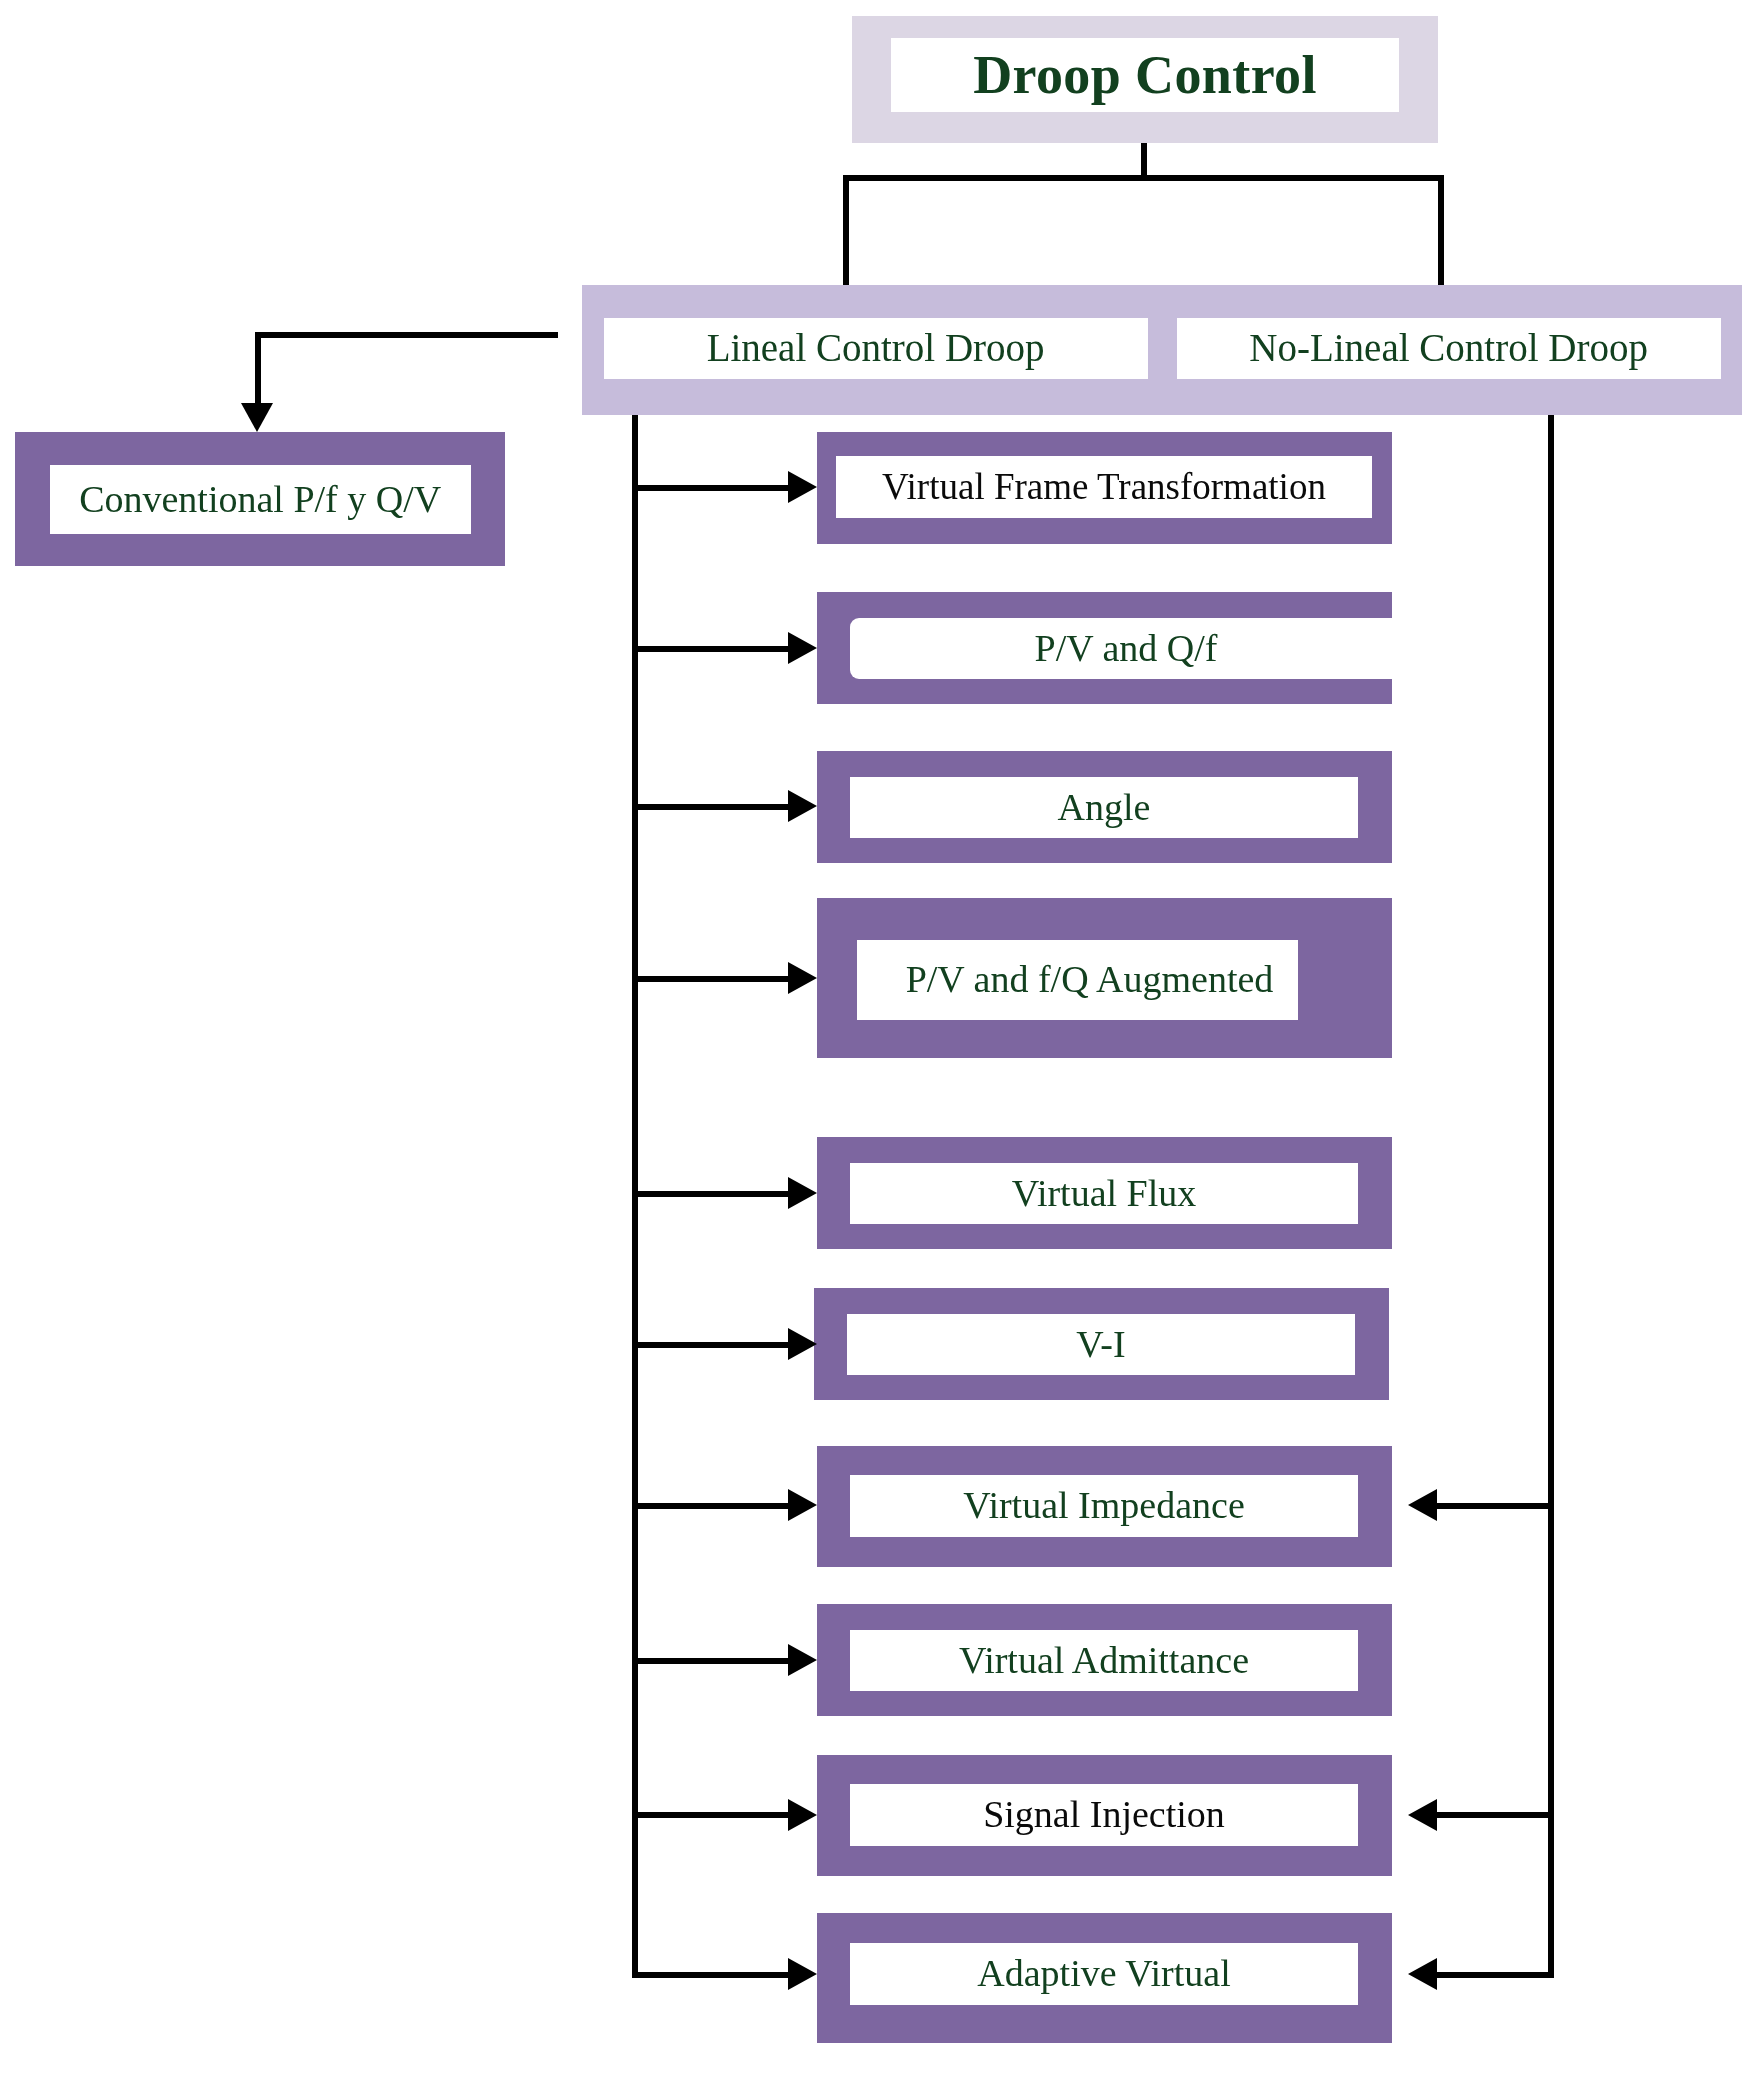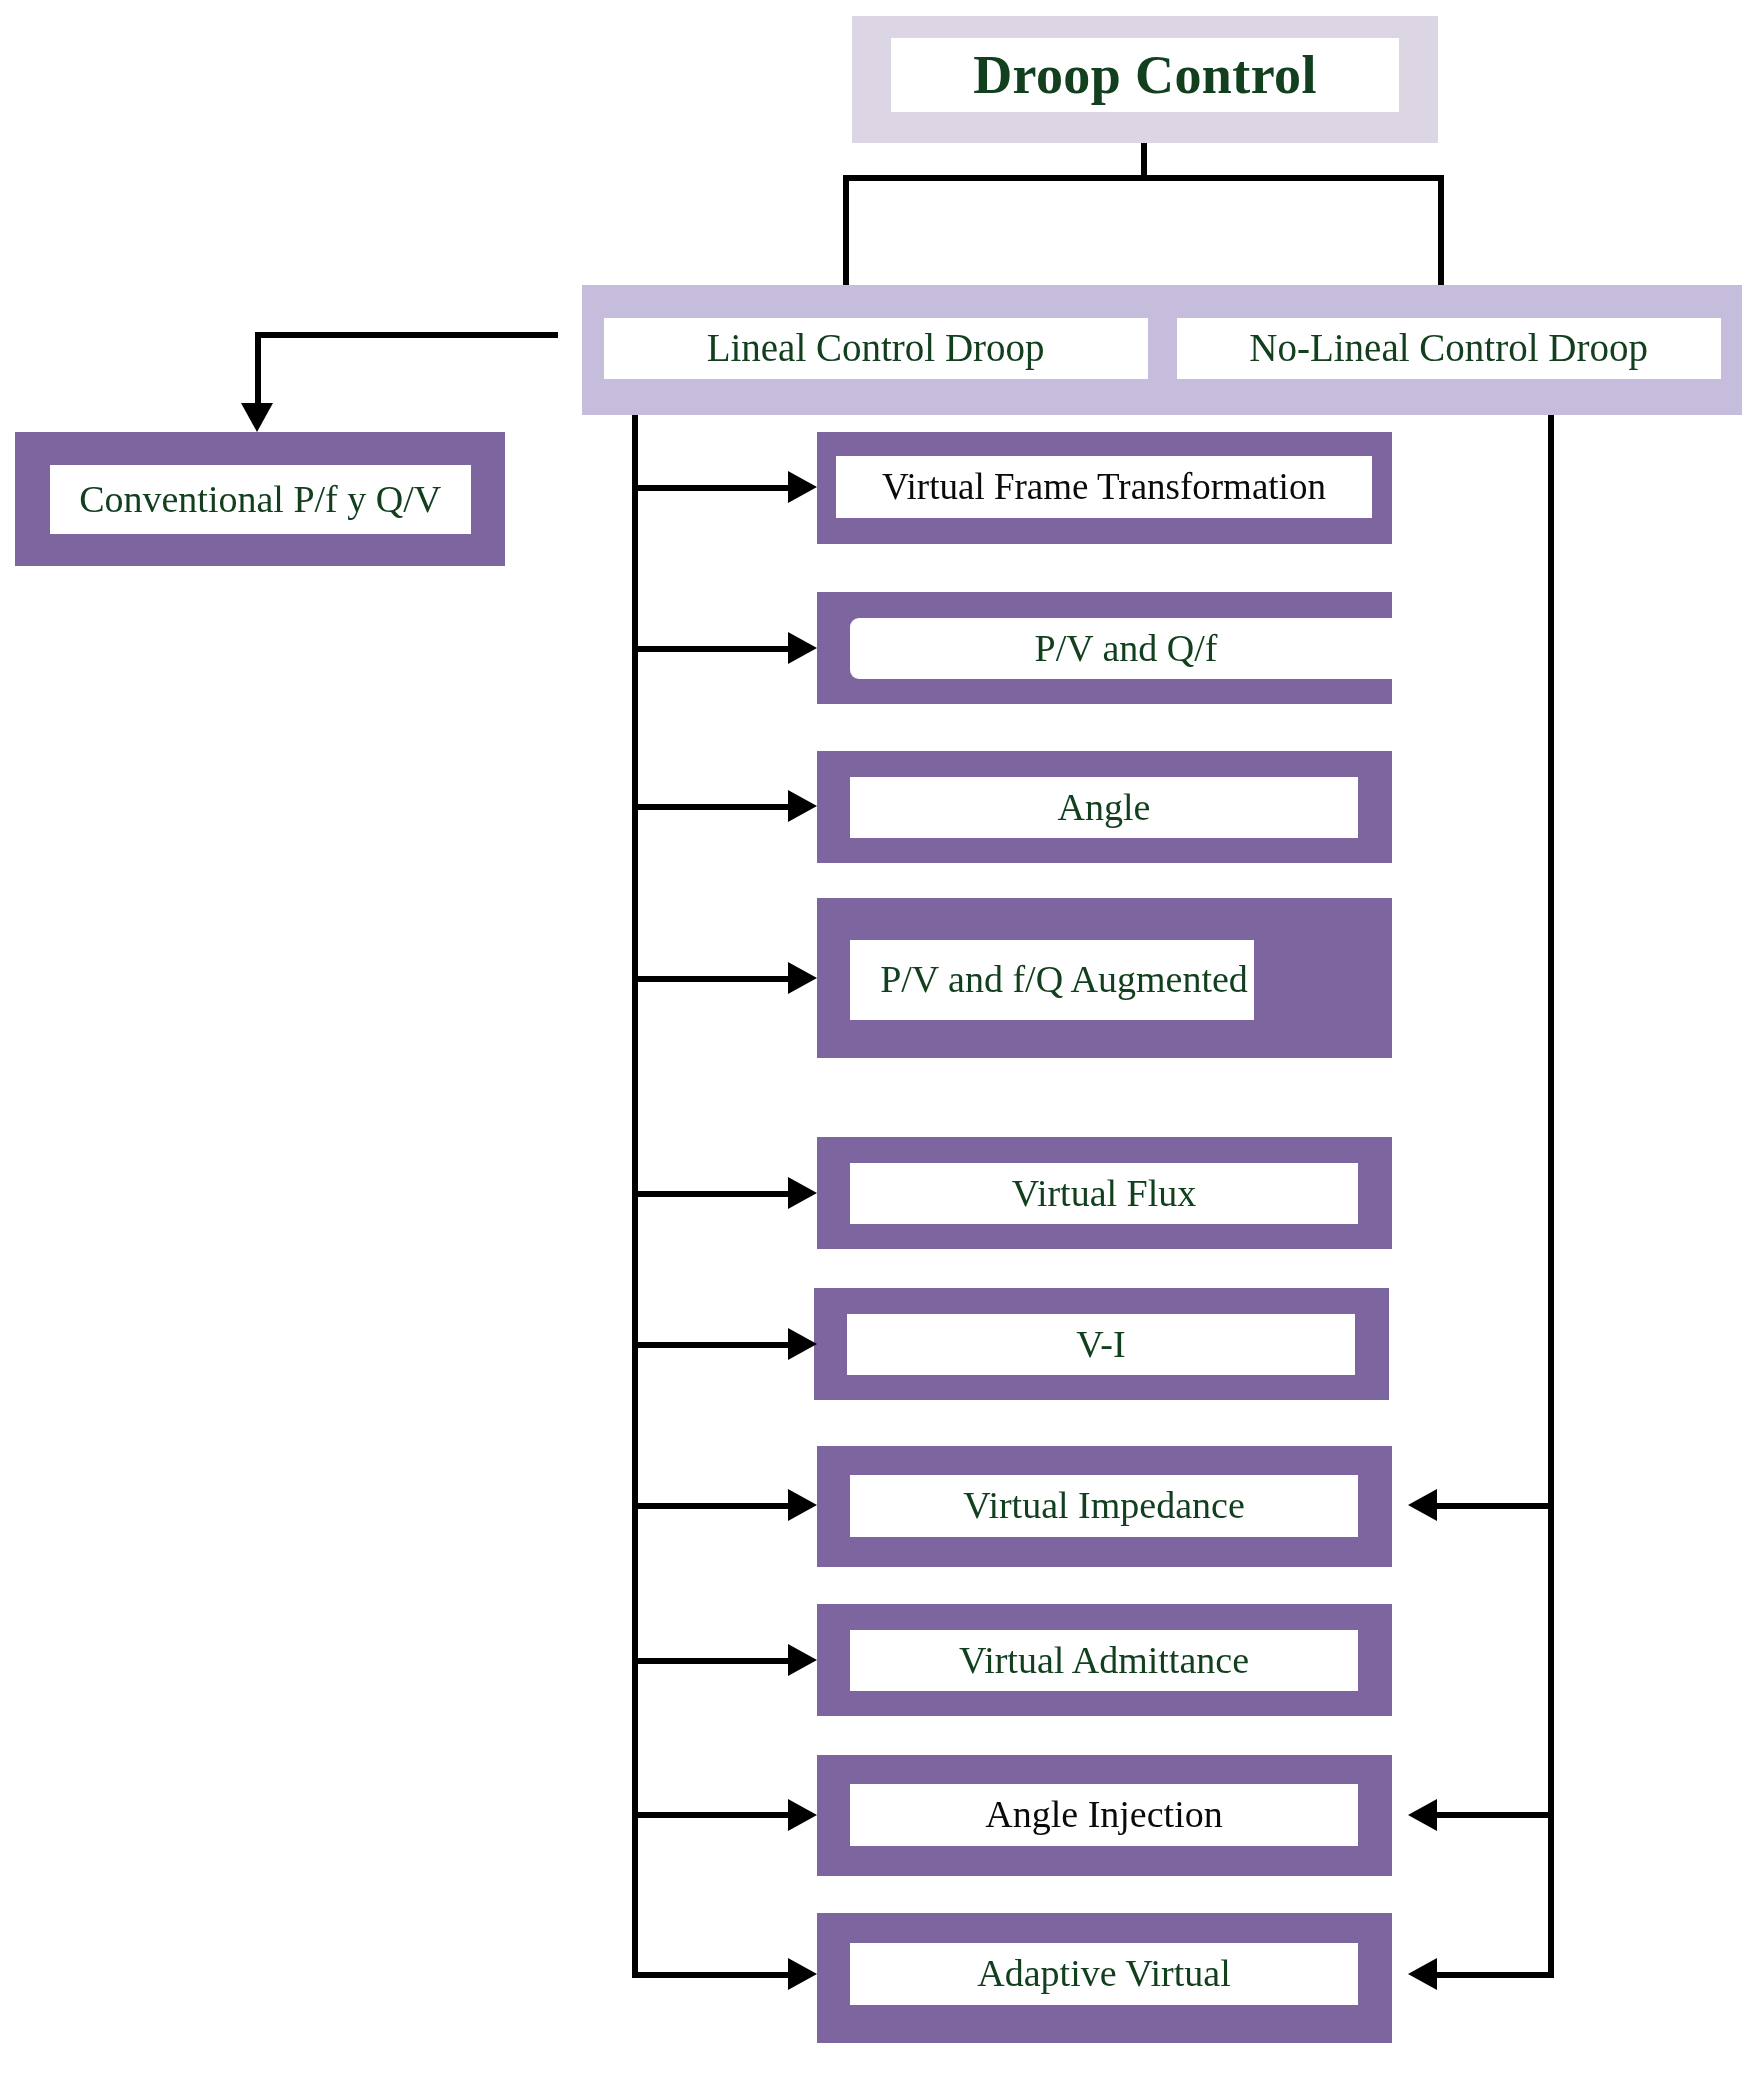--- a/index.html
+++ b/index.html
@@ -96,21 +96,21 @@
       <div class="ln h" style="left: 632px; top: 646px; width: 163px;"></div>
       <div class="arrow right" style="left: 788px; top: 632px;"></div>
       <div class="node lv-leaf" style="left: 817px; top: 751px; width: 575px; height: 112px;">
         <div class="inner" style="left: 33px; top: 26px; width: 508px; height: 61px;">
           <span class="t-leaf-green">Angle</span>
         </div>
       </div>
       <div class="ln h" style="left: 632px; top: 804px; width: 163px;"></div>
       <div class="arrow right" style="left: 788px; top: 790px;"></div>
       <div class="node lv-leaf" style="left: 817px; top: 898px; width: 575px; height: 160px;">
-        <div class="inner" style="left: 33px; top: 42px; width: 404px; height: 80px; padding-left: 24px;">
+        <div class="inner" style="left: 40px; top: 42px; width: 441px; height: 80px; padding-left: 24px;">
           <span class="t-leaf-green">P/V and f/Q Augmented</span>
         </div>
       </div>
       <div class="ln h" style="left: 632px; top: 976px; width: 163px;"></div>
       <div class="arrow right" style="left: 788px; top: 962px;"></div>
       <div class="node lv-leaf" style="left: 817px; top: 1137px; width: 575px; height: 112px;">
         <div class="inner" style="left: 33px; top: 26px; width: 508px; height: 61px;">
           <span class="t-leaf-green">Virtual Flux</span>
         </div>
       </div>
@@ -134,21 +134,21 @@
       <div class="arrow left" style="left: 1408px; top: 1489px;"></div>
       <div class="node lv-leaf" style="left: 817px; top: 1604px; width: 575px; height: 112px;">
         <div class="inner" style="left: 33px; top: 26px; width: 508px; height: 61px;">
           <span class="t-leaf-green">Virtual Admittance</span>
         </div>
       </div>
       <div class="ln h" style="left: 632px; top: 1658px; width: 163px;"></div>
       <div class="arrow right" style="left: 788px; top: 1644px;"></div>
       <div class="node lv-leaf" style="left: 817px; top: 1755px; width: 575px; height: 121px;">
         <div class="inner" style="left: 33px; top: 28.5px; width: 508px; height: 62px;">
-          <span class="t-leaf-black">Angle Injection</span>
+          <span class="t-leaf-black">Signal Injection</span>
         </div>
       </div>
       <div class="ln h" style="left: 632px; top: 1812px; width: 163px;"></div>
       <div class="arrow right" style="left: 788px; top: 1799px;"></div>
       <div class="ln h" style="left: 1437px; top: 1812px; width: 117px;"></div>
       <div class="arrow left" style="left: 1408px; top: 1799px;"></div>
       <div class="node lv-leaf" style="left: 817px; top: 1913px; width: 575px; height: 130px;">
         <div class="inner" style="left: 33px; top: 30px; width: 508px; height: 62px;">
           <span class="t-leaf-green">Adaptive Virtual</span>
         </div>

